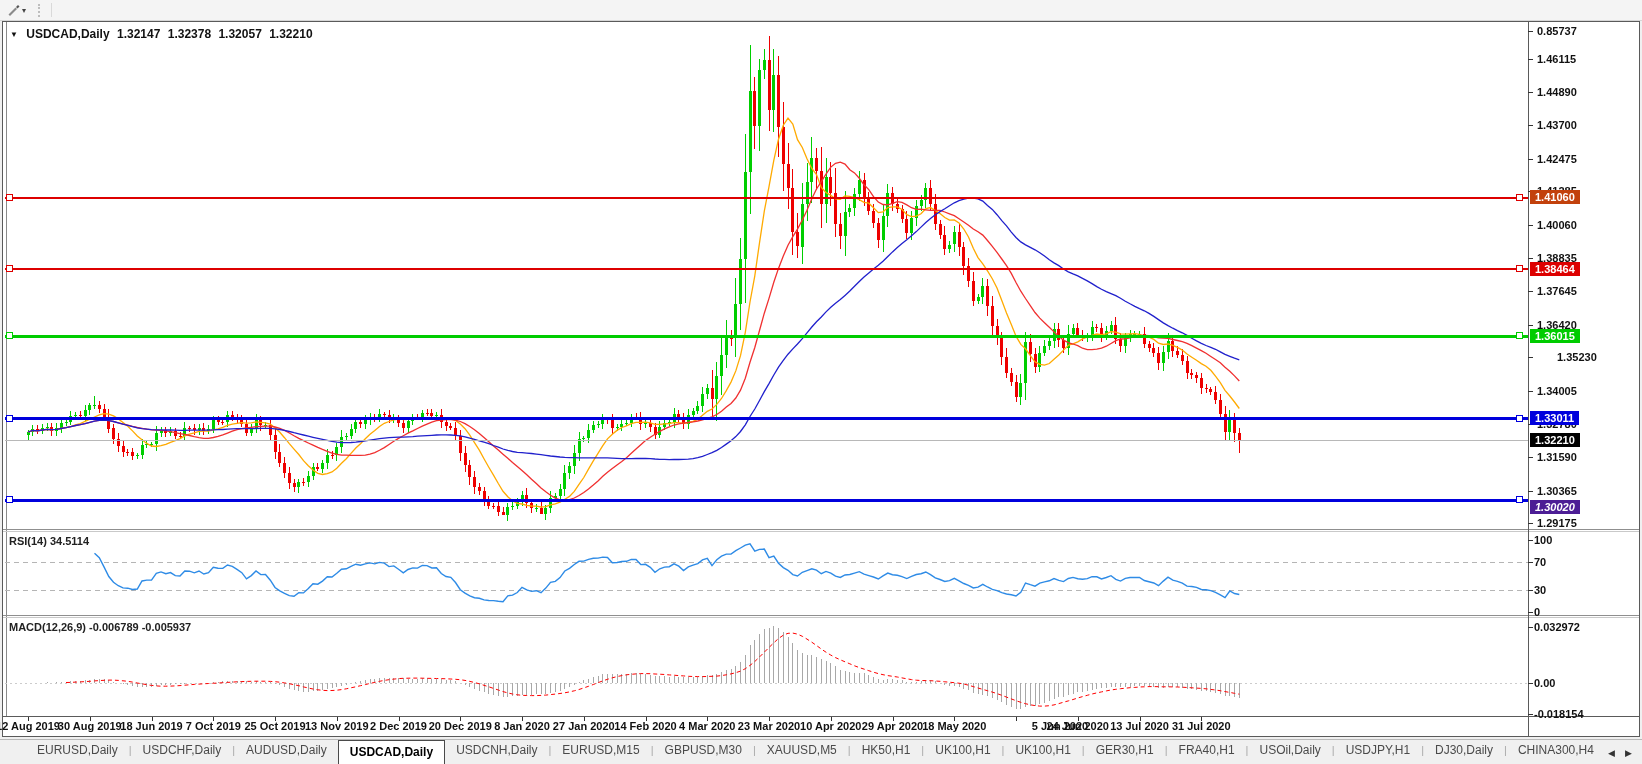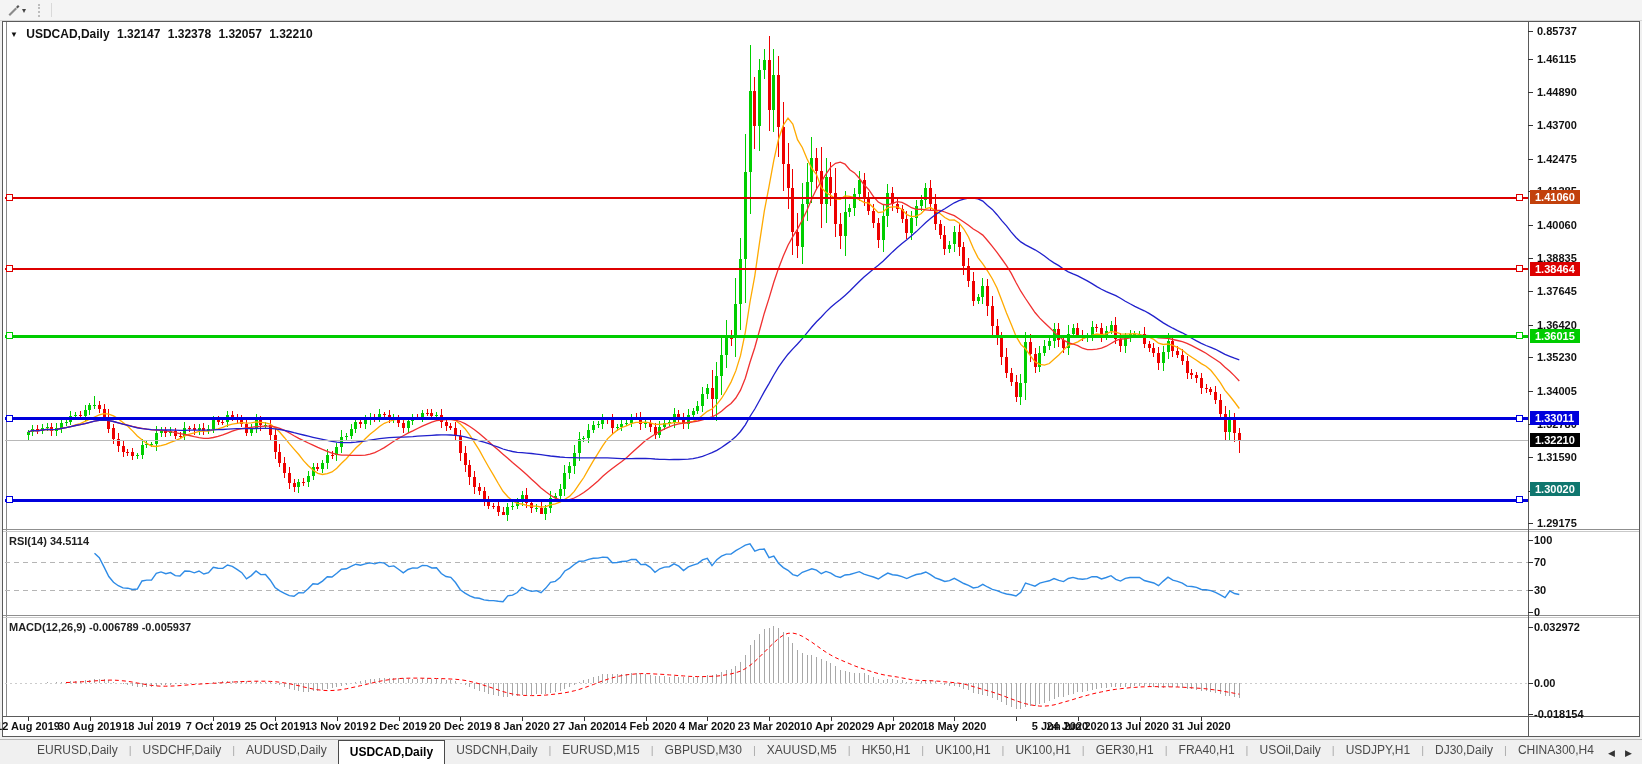--- a/index.html
+++ b/index.html
@@ -918,42 +918,42 @@
       <div class="ptick ovl" style="top: 31px;">0.85737</div>
       <div class="ptick ovl" style="top: 58.8194px;">1.46115</div>
       <div class="ptick ovl" style="top: 92.3966px;">1.44890</div>
       <div class="ptick ovl" style="top: 125.015px;">1.43700</div>
       <div class="ptick ovl" style="top: 158.592px;">1.42475</div>
       <div class="ptick ovl" style="top: 191.21px;">1.41285</div>
       <div class="ptick ovl" style="top: 224.787px;">1.40060</div>
       <div class="ptick ovl" style="top: 258.364px;">1.38835</div>
       <div class="ptick ovl" style="top: 290.982px;">1.37645</div>
       <div class="ptick ovl" style="top: 324.559px;">1.36420</div>
-      <div class="ptick ovl" style="top: 357.177px;">1.35230</div>
+      <div class="ptick ovl" style="top: 357.177px; margin-left: 20px;">1.35230</div>
       <div class="ptick ovl" style="top: 390.754px;">1.34005</div>
       <div class="ptick ovl" style="top: 424.332px;">1.32780</div>
       <div class="ptick ovl" style="top: 456.95px; text-align: right;">1.31590</div>
       <div class="ptick ovl" style="top: 490.527px;">1.30365</div>
       <div class="ptick ovl" style="top: 523.145px;">1.29175</div>
       <div class="stick ovl" style="top: 540px;">100</div>
       <div class="stick ovl" style="top: 561.6px;">70</div>
       <div class="stick ovl" style="top: 590.4px;">30</div>
       <div class="stick ovl" style="top: 612px;">0</div>
       <div class="stick ovl" style="top: 627.014px;">0.032972</div>
       <div class="stick ovl" style="top: 683px;">0.00</div>
       <div class="stick ovl" style="top: 713.825px;">-0.018154</div>
       <div class="axis-box ovl" style="top: 197.377px; background: #c2410c;">1.41060</div>
       <div class="axis-box ovl" style="top: 268.533px; background: rgb(221, 0, 0);">1.38464</div>
       <div class="axis-box ovl" style="top: 335.66px; background: rgb(0, 204, 0);">1.36015</div>
       <div class="axis-box ovl" style="top: 418px; background: rgb(0, 0, 221);">1.33011</div>
-      <div class="axis-box ovl" style="top: 489px; background: #0f766e;">1.30020</div>
+      <div class="axis-box ovl" style="top: 507px; background: #4c1d95; font-style: italic;">1.30020</div>
       <div class="axis-box ovl" style="top: 439.955px; background: rgb(0, 0, 0);">1.32210</div>
       <div class="dlabel ovl" style="left: 28px;">12 Aug 2019</div>
       <div class="dlabel ovl" style="left: 89.75px;">30 Aug 2019</div>
-      <div class="dlabel ovl" style="left: 151.5px;">18 Jul 2019</div>
+      <div class="dlabel ovl" style="left: 151.5px;">18 Jun 2019</div>
       <div class="dlabel ovl" style="left: 213.25px;">7 Oct 2019</div>
       <div class="dlabel ovl" style="left: 275px;">25 Oct 2019</div>
       <div class="dlabel ovl" style="left: 336.75px;">13 Nov 2019</div>
       <div class="dlabel ovl" style="left: 398.5px;">2 Dec 2019</div>
       <div class="dlabel ovl" style="left: 460.25px;">20 Dec 2019</div>
       <div class="dlabel ovl" style="left: 522px;">8 Jan 2020</div>
       <div class="dlabel ovl" style="left: 583.75px;">27 Jan 2020</div>
       <div class="dlabel ovl" style="left: 645.5px;">14 Feb 2020</div>
       <div class="dlabel ovl" style="left: 707.25px;">4 Mar 2020</div>
       <div class="dlabel ovl" style="left: 769px;">23 Mar 2020</div>

